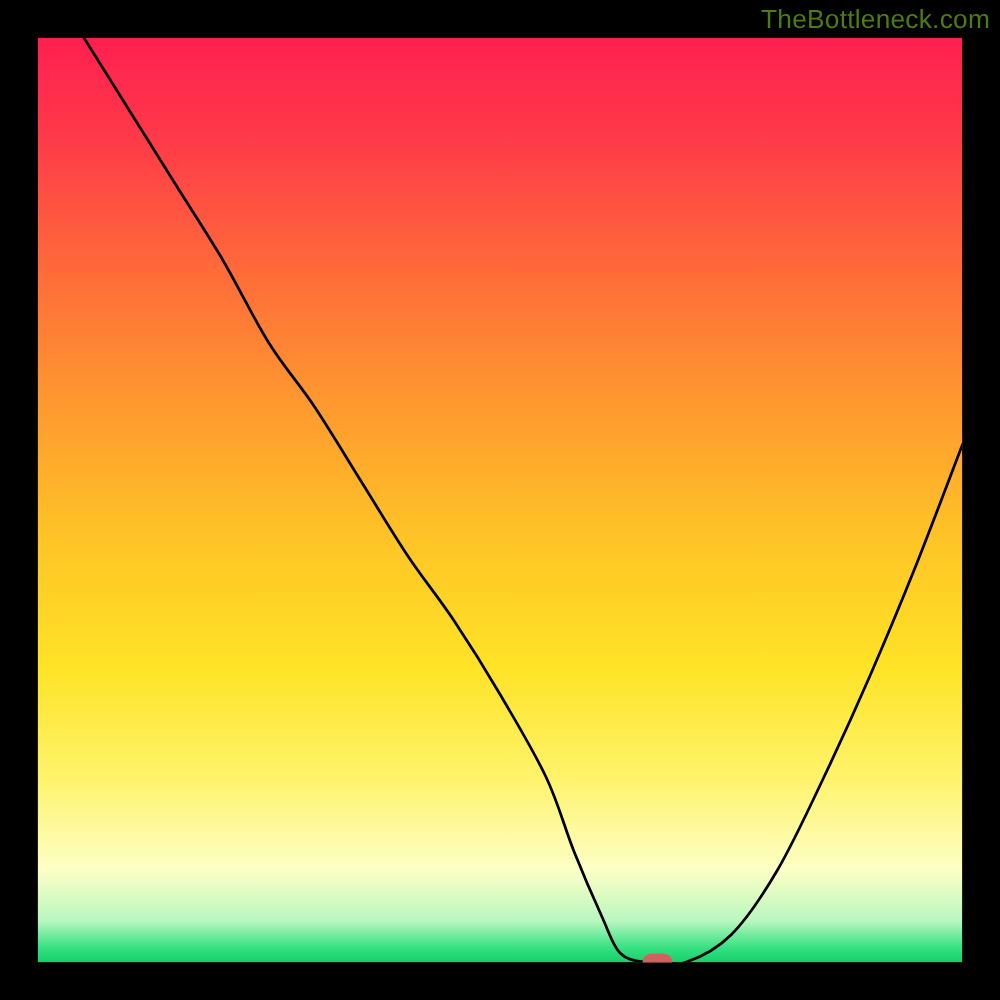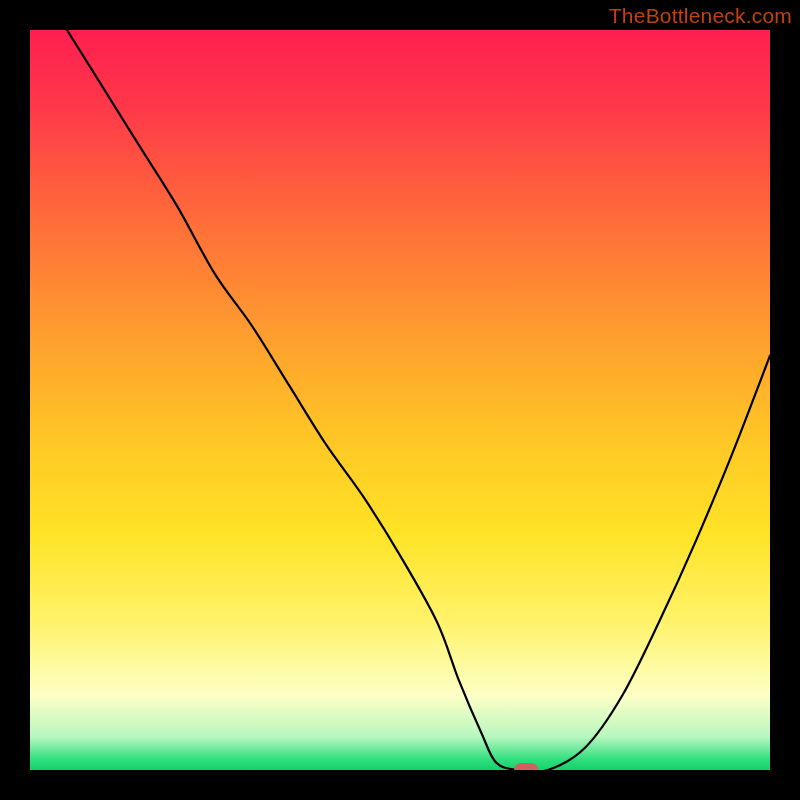--- a/index.html
+++ b/index.html
@@ -41,21 +41,21 @@
     border-radius: 7px;
     background: #d1605e;
     transform: translate(-50%, -50%);
   }
   .watermark {
     position: absolute;
     top: 4px;
     right: 8px;
     font-family: Arial, Helvetica, sans-serif;
     font-size: 21px;
-    color: #c2410c;
+    color: #4d7c0f;
     letter-spacing: 0.2px;
   }
 </style>
 </head>
 <body>
 
 <div class="frame">
 
   <div class="watermark">TheBottleneck.com</div>
 

